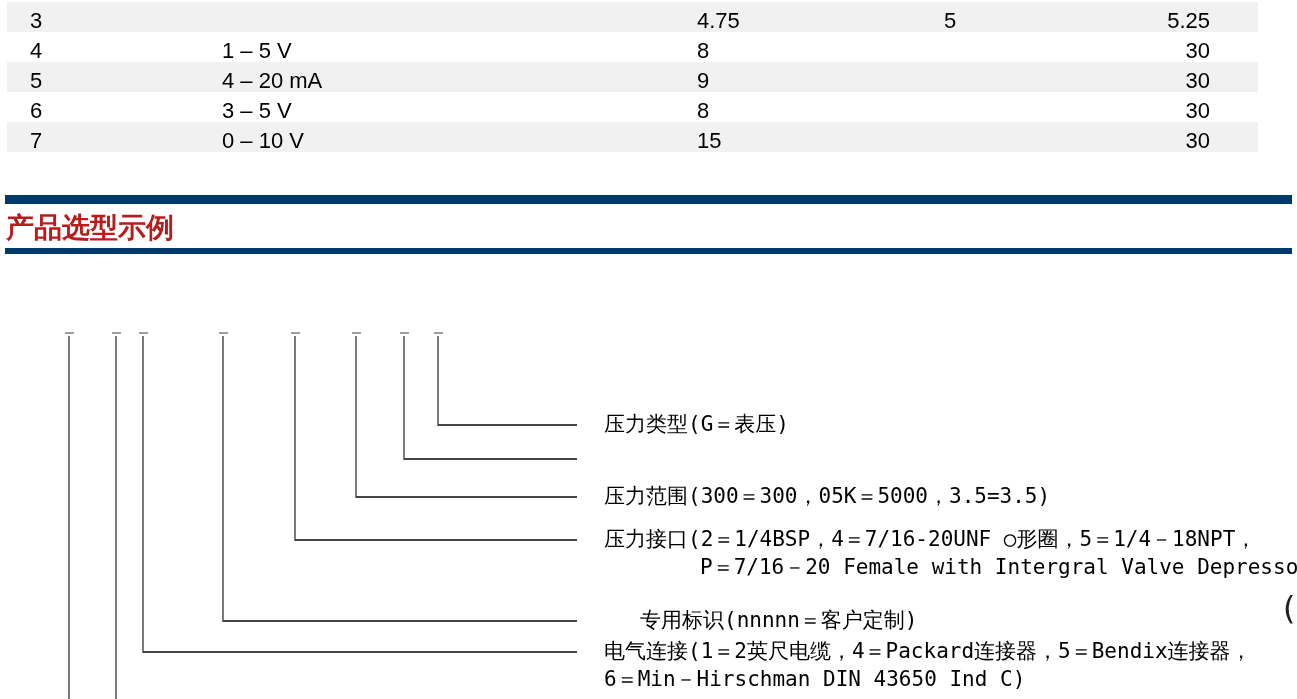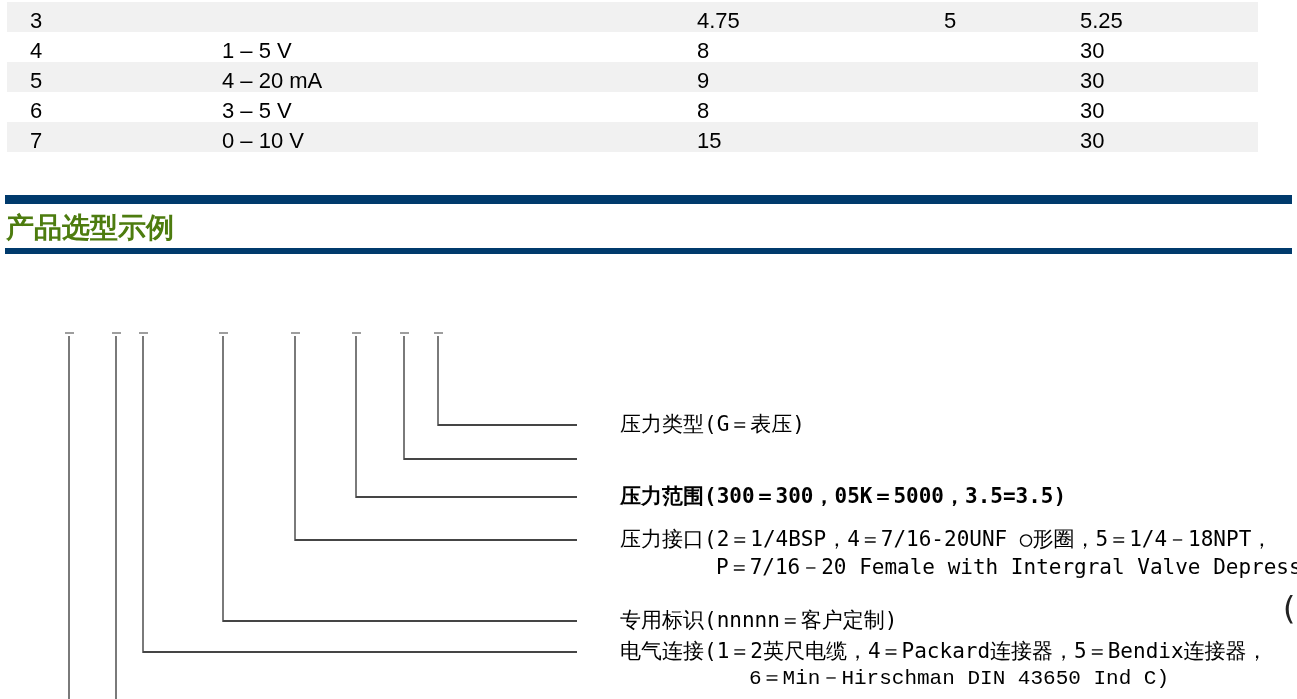--- a/index.html
+++ b/index.html
@@ -7,46 +7,46 @@
         font-family:"Liberation Sans",sans-serif;}
 
   
   .trow{position:absolute;left:7px;width:1251px;height:30px;}
   .striped{background:#f1f1f1;}
   .cell{position:absolute;bottom:-2px;font-size:22px;color:#000;white-space:nowrap;}
   .c1{left:23px;}
   .c2{left:215px;}
   .c3{left:690px;width:130px;}
   .c4{left:878px;width:130px;text-align:center;}
-  .c5{left:1073px;width:130px;text-align:left;}
+  .c5{left:1073px;width:130px;text-align:right;}
   .r3{top:2px;} .r4{top:32px;} .r5{top:62px;} .r6{top:92px;} .r7{top:122px;}
 
   
   .bar{position:absolute;left:5px;width:1287px;background:#003a6c;}
   .bar-top{top:195px;height:9px;}
   .bar-under{top:248px;height:6px;}
   .section-title{position:absolute;left:6px;top:209px;font-size:28px;font-weight:bold;
-                 color:#4d7c0f;white-space:nowrap;font-family:Liberation Mono, monospace;}
+                 color:#b91c1c;white-space:nowrap;font-family:Liberation Mono, monospace;}
 
   
   .partnum{position:absolute;left:18px;top:294px;font-size:38px;color:#000;
            letter-spacing:2px;white-space:nowrap;}
 
   
   .cap{position:absolute;height:2px;width:9px;background:#9e9e9e;}
   .vline{position:absolute;width:2px;background:#7a7a7a;}
   .hline{position:absolute;height:2px;background:#454545;}
 
   
-  .anno{position:absolute;left:620px;font-family:"DejaVu Sans Mono","Liberation Mono",monospace;
+  .anno{position:absolute;left:604px;font-family:"DejaVu Sans Mono","Liberation Mono",monospace;
         font-size:21px;line-height:28px;color:#000;white-space:nowrap;}
   .anno span{display:block;}
-  .a1{top:410px;} .a2{top:444px;} .a3{top:482px;font-weight:bold;} .a4{top:525px;} .a5{top:606px;} .a6{top:637px;}
+  .a1{top:410px;} .a2{top:444px;} .a3{top:482px;} .a4{top:525px;} .a5{top:606px;margin-left:36px;} .a6{top:637px;}
   .ind-port{margin-left:96px;}
-  .ind-elec{margin-left:129px;font-family:Liberation Mono, monospace;}
+  .ind-elec{}
 
   .stray{position:absolute;left:1279px;top:589px;font-size:32px;color:#222;
          font-family:"DejaVu Sans Mono",monospace;}
 </style>
 </head>
 <body>
 
 <div class="page">
 
   <div>

